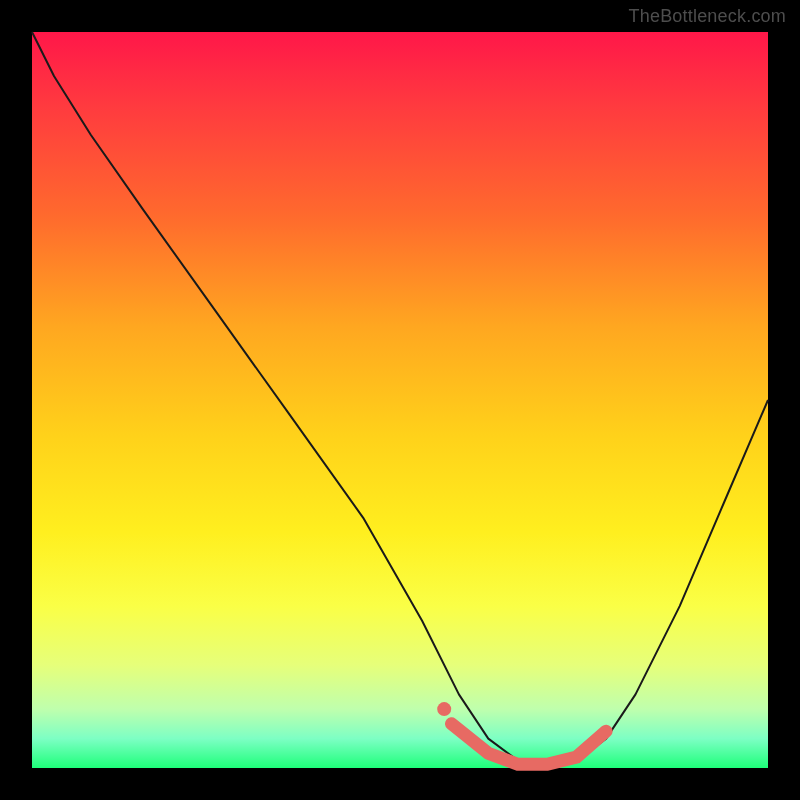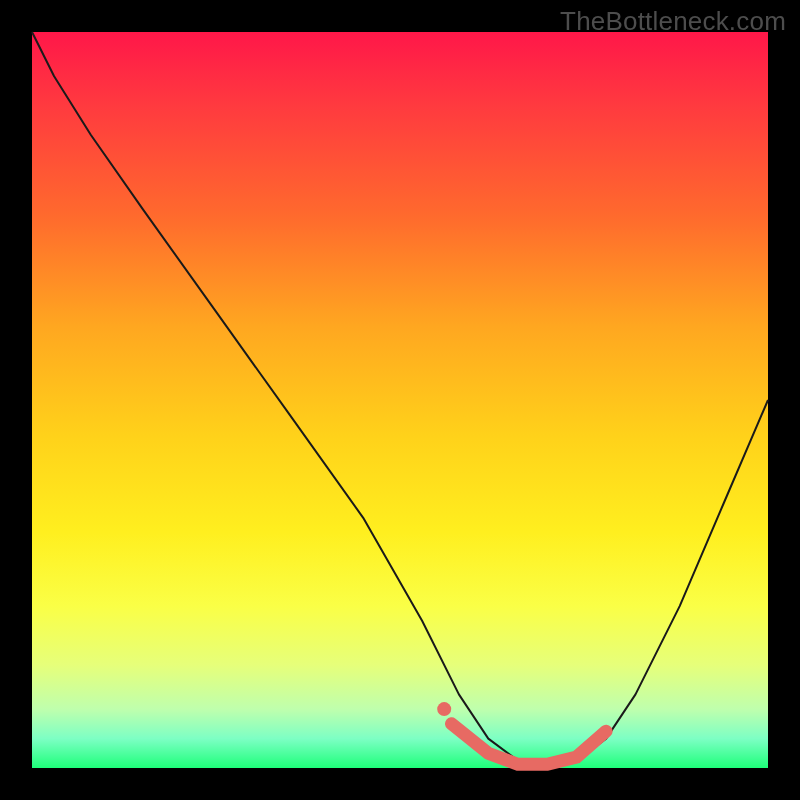--- a/index.html
+++ b/index.html
@@ -15,21 +15,21 @@
     position: relative;
     width: 800px;
     height: 800px;
     background: #000;
   }
   .watermark {
     position: absolute;
     top: 6px;
     right: 14px;
     color: #4d4d4d;
-    font-size: 26px;
+    font-size: 18px;
     font-weight: 400;
     letter-spacing: 0.2px;
     z-index: 10;
   }
   .plot-area {
     position: absolute;
     left: 32px;
     top: 32px;
     width: 736px;
     height: 736px;

